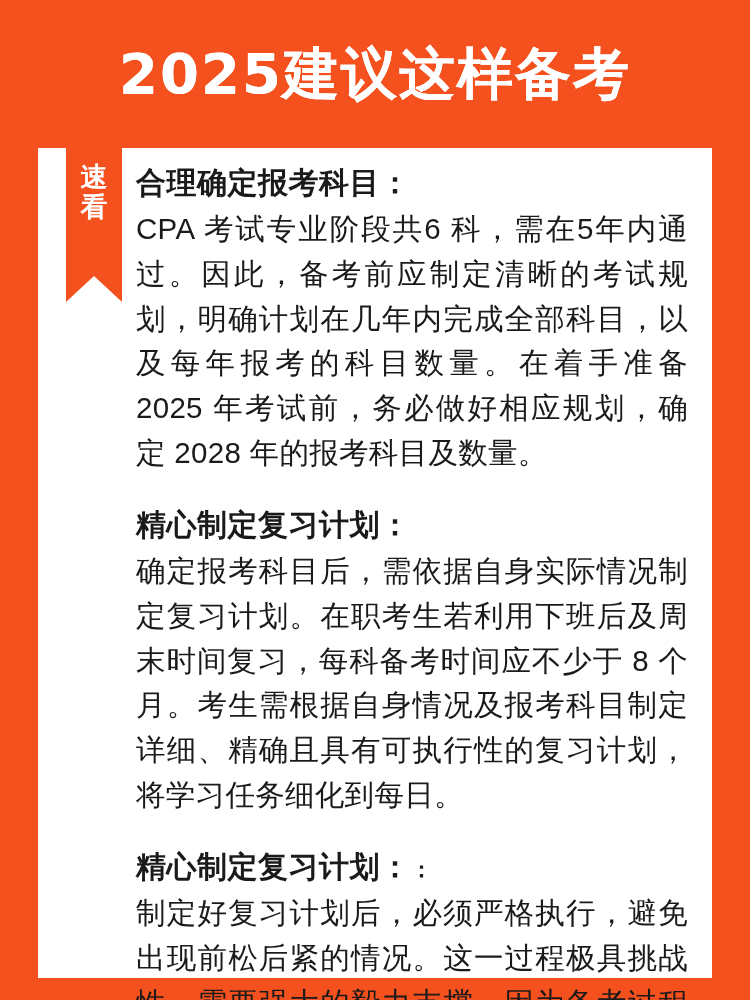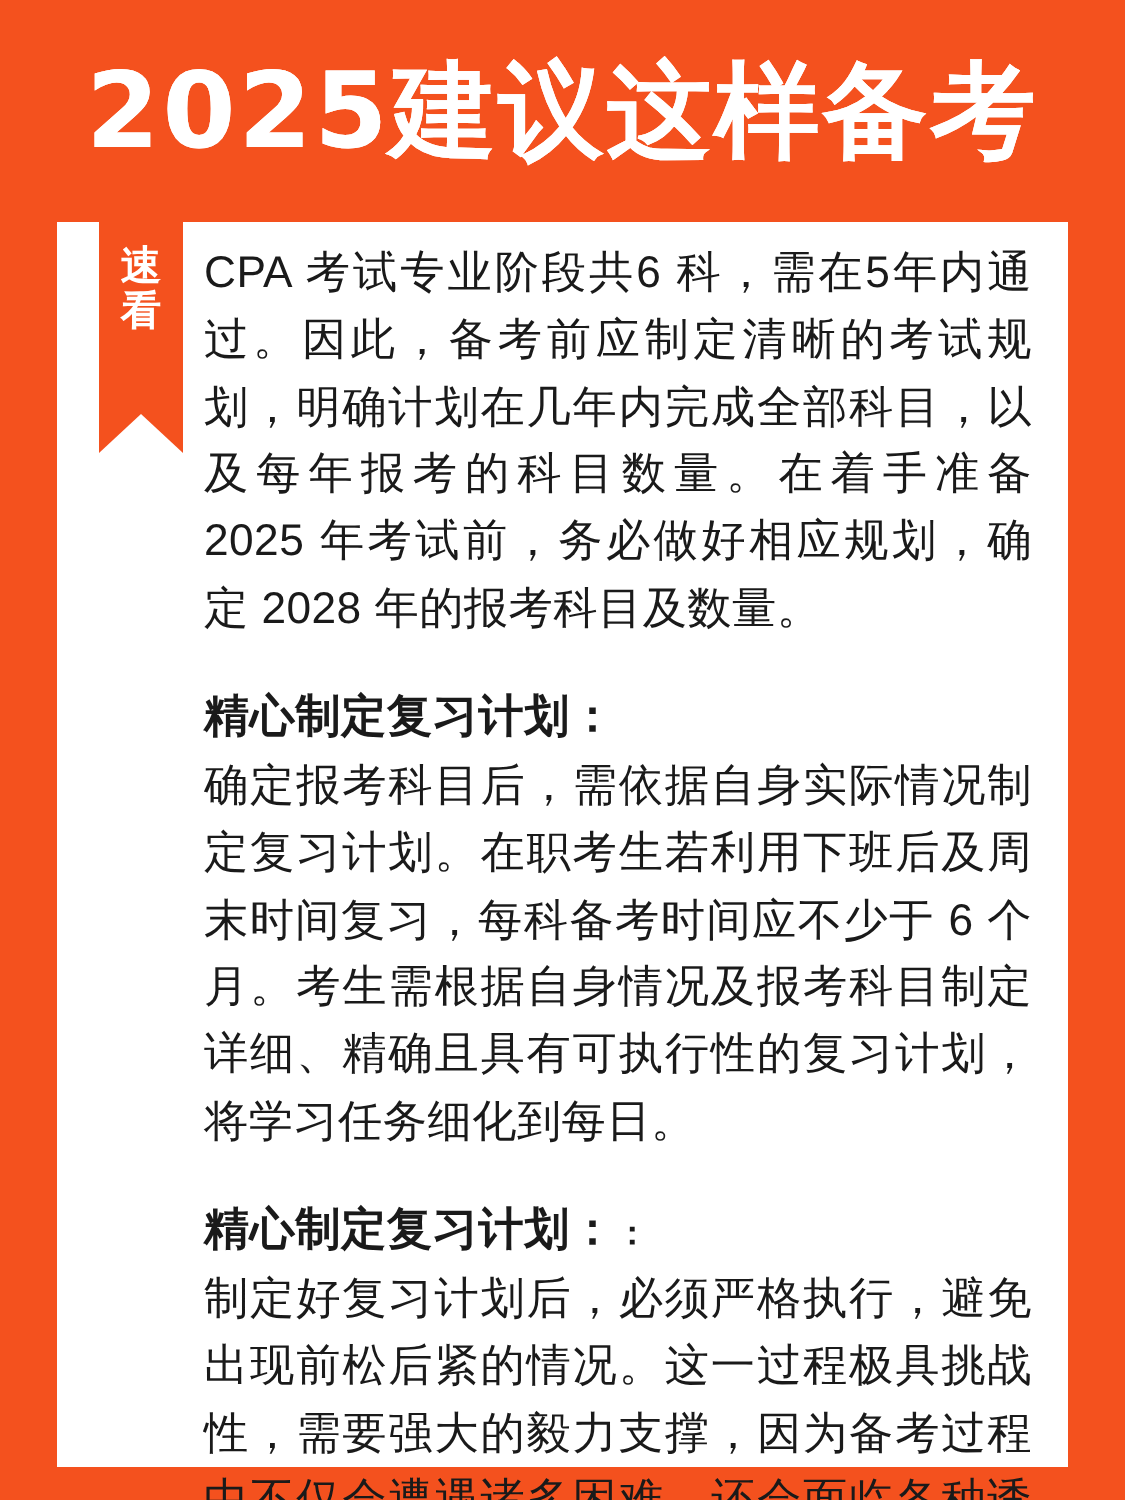--- a/index.html
+++ b/index.html
@@ -22,21 +22,21 @@
   }
   .title-wrap {
     width: 100%;
     height: 148px;
     display: flex;
     align-items: center;
     justify-content: center;
   }
   .title {
     color: #FFFFFF;
-    font-size: 70px;
+    font-size: 56px;
     font-weight: bold;
     letter-spacing: 2px;
     line-height: 1;
     font-family: "DejaVu Sans", "Liberation Sans", sans-serif;
     text-shadow: 0 0 0 #fff;
     white-space: nowrap;
   }
   .card {
     position: absolute;
     left: 38px;
@@ -116,26 +116,27 @@
   <div class="card">
 
     <div class="ribbon">
       <span>速</span>
       <span>看</span>
     </div>
 
     <div class="content">
 
       <div class="section">
+        <div class="sec-head">合理确定报考科目：</div>
         <div class="sec-body">CPA 考试专业阶段共6 科，需在5年内通过。因此，备考前应制定清晰的考试规划，明确计划在几年内完成全部科目，以及每年报考的科目数量。在着手准备 2025 年考试前，务必做好相应规划，确定 2028 年的报考科目及数量。</div>
       </div>
 
       <div class="section gap-top">
         <div class="sec-head">精心制定复习计划：</div>
-        <div class="sec-body">确定报考科目后，需依据自身实际情况制定复习计划。在职考生若利用下班后及周末时间复习，每科备考时间应不少于 6 个月。考生需根据自身情况及报考科目制定详细、精确且具有可执行性的复习计划，将学习任务细化到每日。</div>
+        <div class="sec-body">确定报考科目后，需依据自身实际情况制定复习计划。在职考生若利用下班后及周末时间复习，每科备考时间应不少于 8 个月。考生需根据自身情况及报考科目制定详细、精确且具有可执行性的复习计划，将学习任务细化到每日。</div>
       </div>
 
       <div class="section gap-top">
         <div class="sec-head">
           <span>精心制定复习计划：</span><span class="tail">：</span>
         </div>
         <div class="sec-body">制定好复习计划后，必须严格执行，避免出现前松后紧的情况。这一过程极具挑战性，需要强大的毅力支撑，因为备考过程中不仅会遭遇诸多困难，还会面临各种诱惑，阻碍每日按计划复习。</div>
       </div>
 
     </div>

